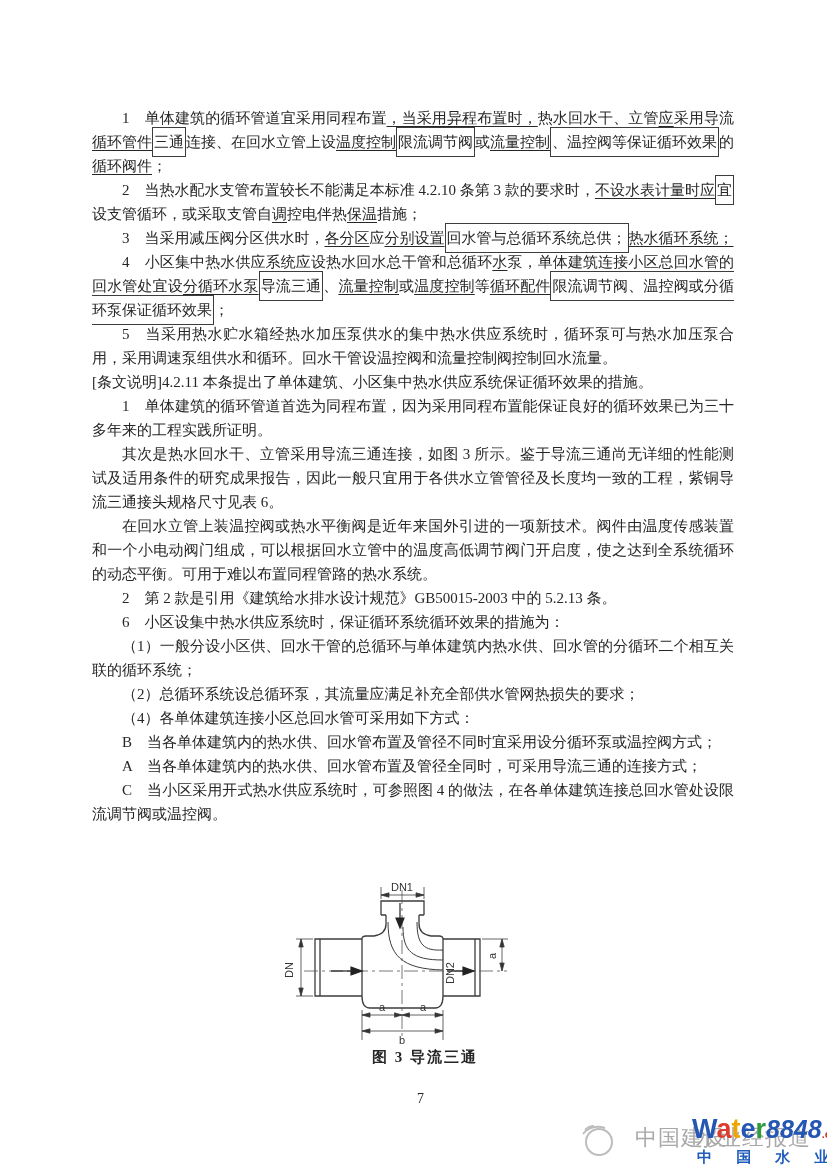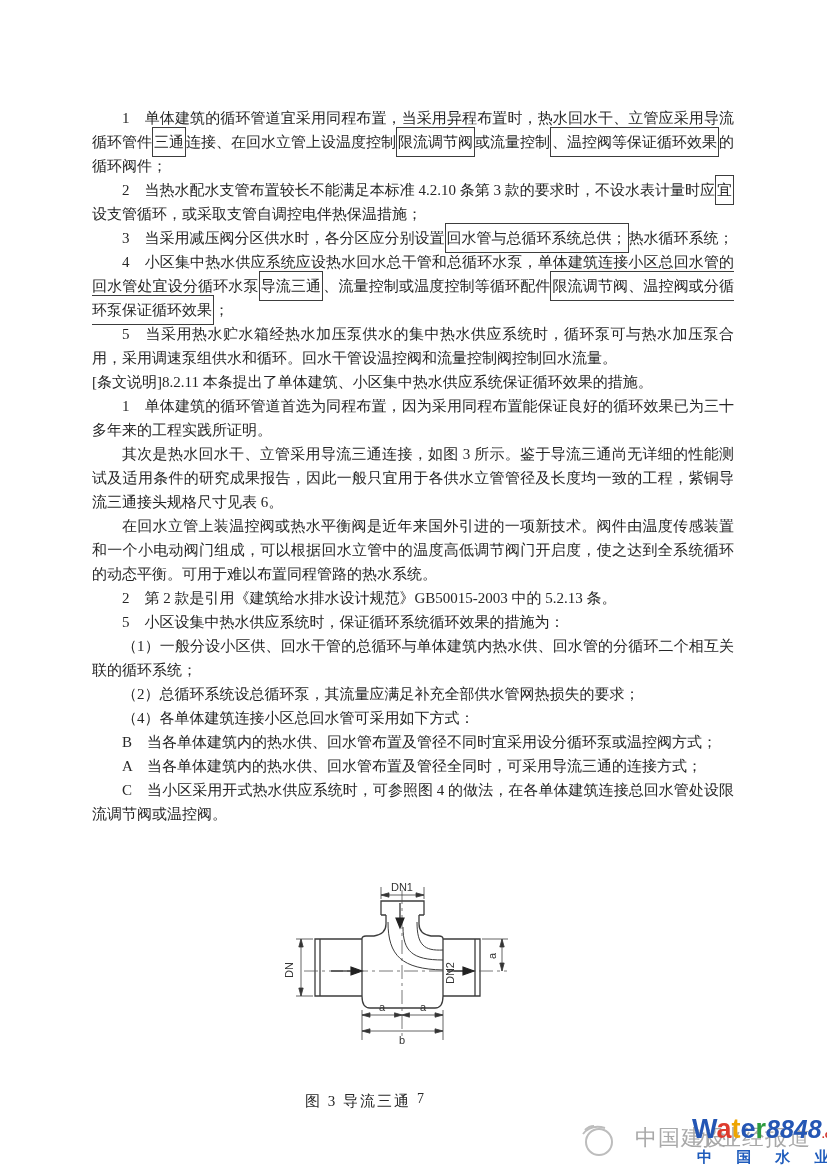--- a/index.html
+++ b/index.html
@@ -9,26 +9,26 @@
     font-family:"Liberation Serif","DejaVu Serif",serif;
     color:#262626;
   }
   .content {
     position:absolute; left:92px; top:106px; width:642px;
     font-size:15px; line-height:24px; text-align:justify;
   }
   .para { margin:0; padding:0; }
   .para.indent { text-indent:2em; }
   .run { }
-  .run.u { text-underline-offset:3px; text-decoration-thickness:1px;margin-top:36px; }
+  .run.u { text-decoration:underline; text-underline-offset:3px; text-decoration-thickness:1px;margin-top:36px; }
   .run.boxed { border:1px solid #3c3c3c; padding:6px 1px; }
   .figure-svg { position:absolute; left:280px; top:870px; }
   .figure-caption {
-    position:absolute; left:305px; top:1092px; width:240px;
-    text-align:left; font-size:15px; font-weight:normal; letter-spacing:2px;
+    position:absolute; left:305px; top:1048px; width:240px;
+    text-align:center; font-size:15px; font-weight:bold; letter-spacing:2px;
   }
   .page-number {
     position:absolute; left:0; top:1091px; width:100%; padding-left:14px; box-sizing:border-box;
     text-align:center; font-size:14px;
   }
   .watermark { position:absolute; left:575px; top:1110px; width:252px; height:59px; }
   .wm-logo { position:absolute; left:0; top:6px; }
   .wm-gray {
     position:absolute; top:13px; font-size:22px; color:#a8a8a8;
     font-family:"Liberation Sans","DejaVu Sans",sans-serif; letter-spacing:1px; white-space:nowrap;
@@ -55,26 +55,26 @@
 <body>
 
 <div class="page">
 
   <div class="content">
       <p class="para indent"><span class="run">1　单体建筑的循环管道宜采用同程布置</span><span class="run u">，当采用异程布置时，</span><span class="run">热水回水干、立管</span><span class="run u">应</span><span class="run">采用导流</span><span class="run u">循环管件</span><span class="run boxed">三通</span><span class="run">连接、在回水立管上设</span><span class="run u">温度控制</span><span class="run boxed">限流调节阀</span><span class="run">或</span><span class="run u">流量控制</span><span class="run boxed">、温控阀等保证循环效果</span><span class="run">的</span><span class="run u">循环阀件</span><span class="run">；</span></p>
       <p class="para indent"><span class="run">2　当热水配水支管布置较长不能满足本标准 4.2.10 条第 3 款的要求时，</span><span class="run u">不设水表计量时应</span><span class="run boxed">宜</span><span class="run">设支管循环，或采取支管自</span><span class="run u">调</span><span class="run">控电伴热</span><span class="run u">保温</span><span class="run">措施；</span></p>
       <p class="para indent"><span class="run">3　当采用减压阀分区供水时，</span><span class="run u">各分区</span><span class="run">应</span><span class="run u">分别设置</span><span class="run boxed">回水管与总循环系统总供；</span><span class="run u">热水循环系统；</span></p>
       <p class="para indent"><span class="run">4　小区集中热水供应系统应设热水回水总干管和总循环</span><span class="run u">水</span><span class="run">泵，单体建筑连接小区总回水管的回水管处宜设</span><span class="run u">分循环水泵</span><span class="run boxed">导流三通</span><span class="run">、</span><span class="run u">流量控制</span><span class="run">或</span><span class="run u">温度控制</span><span class="run">等</span><span class="run u">循环配件</span><span class="run boxed">限流调节阀、温控阀或分循环泵保证循环效果</span><span class="run">；</span></p>
       <p class="para indent"><span class="run">5　当采用热水贮水箱经热水加压泵供水的集中热水供应系统时，循环泵可与热水加压泵合用，采用调速泵组供水和循环。回水干管设温控阀和流量控制阀控制回水流量。</span></p>
-      <p class="para"><span class="run">[条文说明]8.2.11  本条提出了单体建筑、小区集中热水供应系统保证循环效果的措施。</span></p>
+      <p class="para"><span class="run">[条文说明]4.2.11  本条提出了单体建筑、小区集中热水供应系统保证循环效果的措施。</span></p>
       <p class="para indent"><span class="run">1　单体建筑的循环管道首选为同程布置，因为采用同程布置能保证良好的循环效果已为三十多年来的工程实践所证明。</span></p>
       <p class="para indent"><span class="run">其次是热水回水干、立管采用导流三通连接，如图 3 所示。鉴于导流三通尚无详细的性能测试及适用条件的研究成果报告，因此一般只宜用于各供水立管管径及长度均一致的工程，紫铜导流三通接头规格尺寸见表 6。</span></p>
       <p class="para indent"><span class="run">在回水立管上装温控阀或热水平衡阀是近年来国外引进的一项新技术。阀件由温度传感装置和一个小电动阀门组成，可以根据回水立管中的温度高低调节阀门开启度，使之达到全系统循环的动态平衡。可用于难以布置同程管路的热水系统。</span></p>
       <p class="para indent"><span class="run">2　第 2 款是引用《建筑给水排水设计规范》GB50015-2003 中的 5.2.13 条。</span></p>
-      <p class="para indent"><span class="run">5　小区设集中热水供应系统时，保证循环系统循环效果的措施为：</span></p>
+      <p class="para indent"><span class="run">6　小区设集中热水供应系统时，保证循环系统循环效果的措施为：</span></p>
       <p class="para indent"><span class="run">（1）一般分设小区供、回水干管的总循环与单体建筑内热水供、回水管的分循环二个相互关联的循环系统；</span></p>
       <p class="para indent"><span class="run">（2）总循环系统设总循环泵，其流量应满足补充全部供水管网热损失的要求；</span></p>
       <p class="para indent"><span class="run">（4）各单体建筑连接小区总回水管可采用如下方式：</span></p>
       <p class="para indent"><span class="run">B　当各单体建筑内的热水供、回水管布置及管径不同时宜采用设分循环泵或温控阀方式；</span></p>
       <p class="para indent"><span class="run">A　当各单体建筑内的热水供、回水管布置及管径全同时，可采用导流三通的连接方式；</span></p>
       <p class="para indent"><span class="run">C　当小区采用开式热水供应系统时，可参照图 4 的做法，在各单体建筑连接总回水管处设限流调节阀或温控阀。</span></p>
     </div>
 
   <svg class="figure-svg" width="250" height="178" viewBox="280 872 250 178">
     <g stroke="#3c3c3c" stroke-width="1.3" fill="none">

